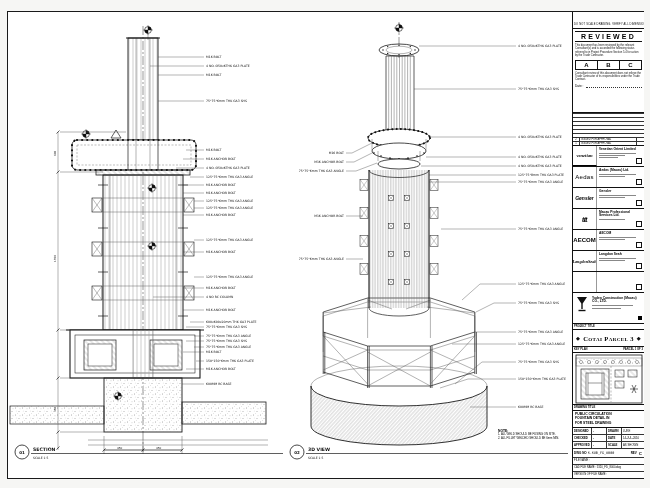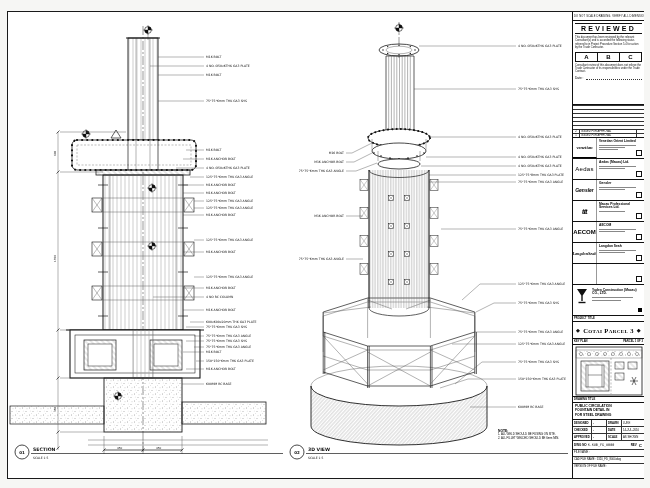--- a/index.html
+++ b/index.html
@@ -13,21 +13,21 @@
   .lead{stroke:#444;stroke-width:.4;fill:none}
   .cl{stroke:#333;stroke-width:.5;fill:none;stroke-dasharray:9 2 2 2}
   .lbl{font-size:3.1px;fill:#111}
   .lblr{text-anchor:end}
   .dim{font-size:2.8px;fill:#111}
   .vt{font-size:4.6px;font-weight:bold;fill:#111}
   .vs{font-size:3px;fill:#111}
   .vn{font-size:4px;font-weight:bold;text-anchor:middle;fill:#111}
 
   
-  .tcol{position:absolute;left:572px;top:12px;width:72px;height:466px;border-left:1px solid #111;background:#fff;display:flex;flex-direction:column;box-sizing:border-box;}
+  .tcol{position:absolute;left:572px;top:12px;width:72px;height:466px;border-left:1px solid #111;background:#fff;display:flex;flex-direction:column;box-sizing:border-box;justify-content:flex-end;}
   .sec{border-bottom:1px solid #111;box-sizing:border-box;}
   .strip{height:9px;font-size:2.6px;line-height:9px;white-space:nowrap;overflow:hidden;padding:0 1px;letter-spacing:.2px;}
   .reviewed{height:84px;padding:1px 2px;}
   .rv-title{font-weight:bold;font-size:7px;letter-spacing:2.2px;text-align:center;border-top:1px solid #111;border-bottom:1px solid #111;padding:1px 0;margin:1px 0 2px 0;}
   .rv-p{font-size:2.7px;line-height:1.25;color:#111;}
   .rv-abc{display:flex;border:1px solid #111;margin:2px 0;}
   .rv-abc .gcell{flex:1;text-align:center;font-weight:bold;font-size:6px;padding:1px 0;border-right:1px solid #111;}
   .rv-abc .gcell:last-child{border-right:none;}
   .rv-date{font-size:3.2px;margin-top:2px;display:flex;align-items:flex-end;gap:2px;}
   .dline{flex:1;border-bottom:.6px dotted #333;height:3px;}

